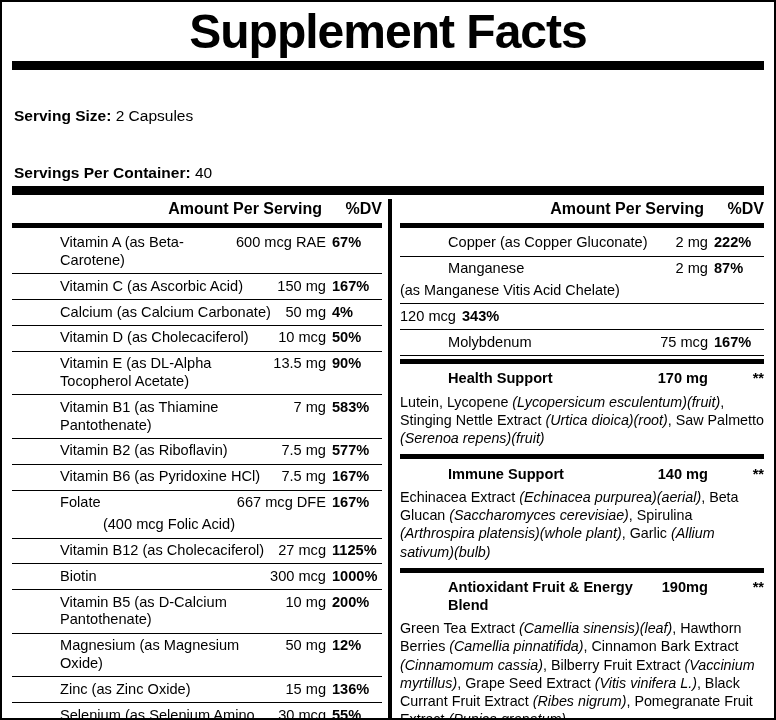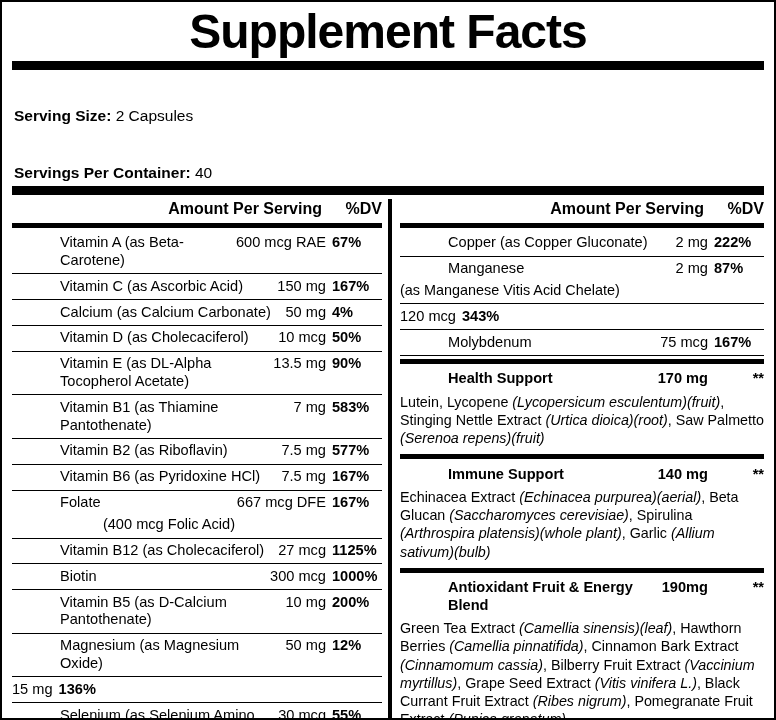--- a/index.html
+++ b/index.html
@@ -185,20 +185,21 @@
           <div>
             <div class="row">
               <span class="nm">Magnesium (as Magnesium Oxide)</span>
               <span class="amt">50 mg</span>
               <span class="dv">12%</span>
             </div>
             <div class="rule-hair"></div>
           </div>
           <div>
             <div class="row">
+              <span class="nm">Zinc (as Zinc Oxide)</span>
               <span class="amt">15 mg</span>
               <span class="dv">136%</span>
             </div>
             <div class="rule-hair"></div>
           </div>
           <div>
             <div class="row">
               <span class="nm">Selenium (as Selenium Amino Acid Chelate)</span>
               <span class="amt">30 mcg</span>
               <span class="dv">55%</span>

